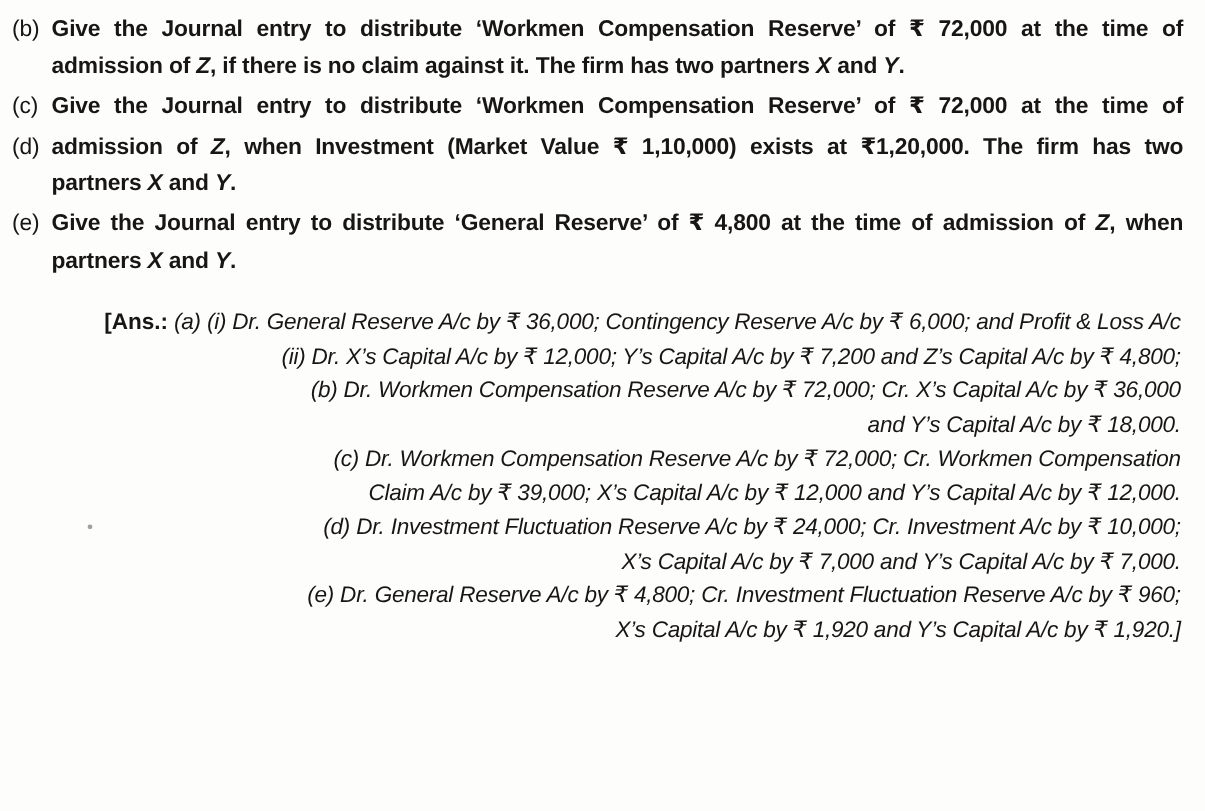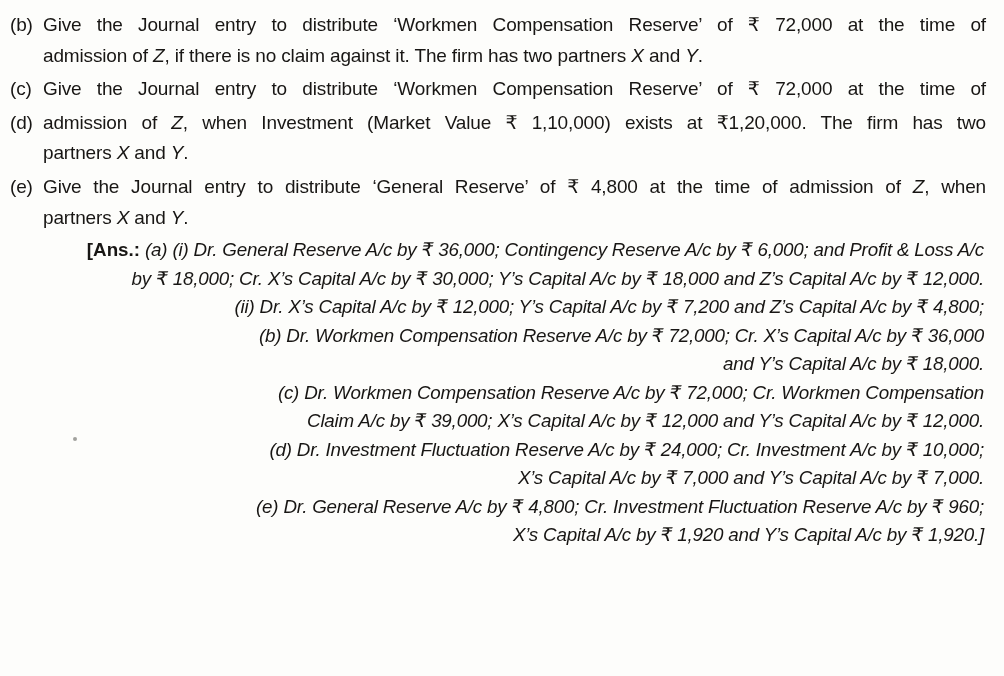--- a/index.html
+++ b/index.html
@@ -24,29 +24,29 @@
     padding-left: 33px;
     font-size: 19px;
     line-height: 30.6px;
     letter-spacing: -0.15px;
     margin-bottom: 3px;
   }
   .qlabel {
     position: absolute;
     left: 0; top: 0;
   }
-  .qline { min-height: 30.6px; }
+  .qline { min-height: 30.6px; font-weight: bold; }
   .qline.jl {
     text-align: justify;
     text-align-last: justify;
   }
   .it { font-style: italic; }
   
   .answers {
-    margin-top: 3px;
+    margin-top: 21px;
     font-size: 18.8px;
     font-style: italic;
     line-height: 28.5px;
     letter-spacing: -0.2px;
     text-align: right;
     padding-right: 2px;
   }
   .ans-line { min-height: 28.5px; }
   .ans-prefix {
     font-style: normal;
@@ -98,21 +98,20 @@
       <div class="qtext">
         <div class="qline jl"><span>Give the Journal entry to distribute ‘General Reserve’ of ₹ 4,800 at the time of admission of </span><span class="it">Z</span><span>, when</span></div>
         <div class="qline"><span>partners </span><span class="it">X</span><span> and </span><span class="it">Y</span><span>.</span></div>
       </div>
     </div>
 
   </div>
 
   <div class="answers">
     <div class="ans-line ans-first"><span class="ans-prefix">[Ans.:</span><span class="ans-rest"> (a) (i) Dr. General Reserve A/c by ₹ 36,000; Contingency Reserve A/c by ₹ 6,000; and Profit &amp; Loss A/c</span></div>
-    <div class="ans-line">by ₹ 18,000; Cr. X’s Capital A/c by ₹ 30,000; Y’s Capital A/c by ₹ 18,000 and Z’s Capital A/c by ₹ 12,000.</div>
     <div class="ans-line">(ii) Dr. X’s Capital A/c by ₹ 12,000; Y’s Capital A/c by ₹ 7,200 and Z’s Capital A/c by ₹ 4,800;</div>
     <div class="ans-line">(b) Dr. Workmen Compensation Reserve A/c by ₹ 72,000; Cr. X’s Capital A/c by ₹ 36,000</div>
     <div class="ans-line">and Y’s Capital A/c by ₹ 18,000.</div>
     <div class="ans-line">(c) Dr. Workmen Compensation Reserve A/c by ₹ 72,000; Cr. Workmen Compensation</div>
     <div class="ans-line">Claim A/c by ₹ 39,000; X’s Capital A/c by ₹ 12,000 and Y’s Capital A/c by ₹ 12,000.</div>
     <div class="ans-line">(d) Dr. Investment Fluctuation Reserve A/c by ₹ 24,000; Cr. Investment A/c by ₹ 10,000;</div>
     <div class="ans-line">X’s Capital A/c by ₹ 7,000 and Y’s Capital A/c by ₹ 7,000.</div>
     <div class="ans-line">(e) Dr. General Reserve A/c by ₹ 4,800; Cr. Investment Fluctuation Reserve A/c by ₹ 960;</div>
     <div class="ans-line">X’s Capital A/c by ₹ 1,920 and Y’s Capital A/c by ₹ 1,920.]</div>
   </div>

